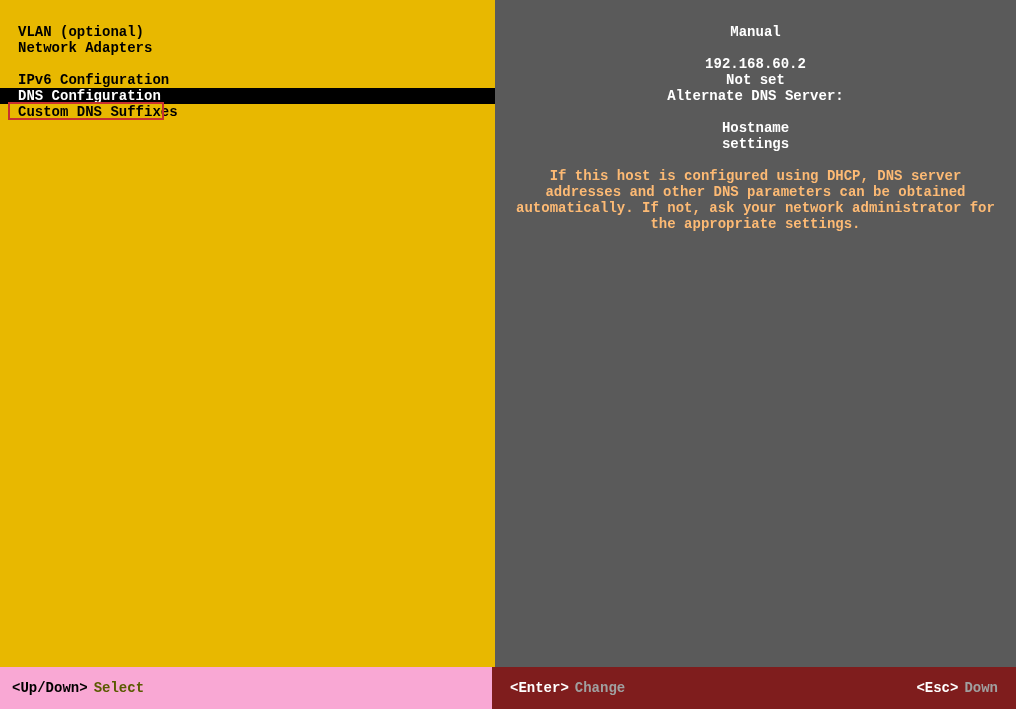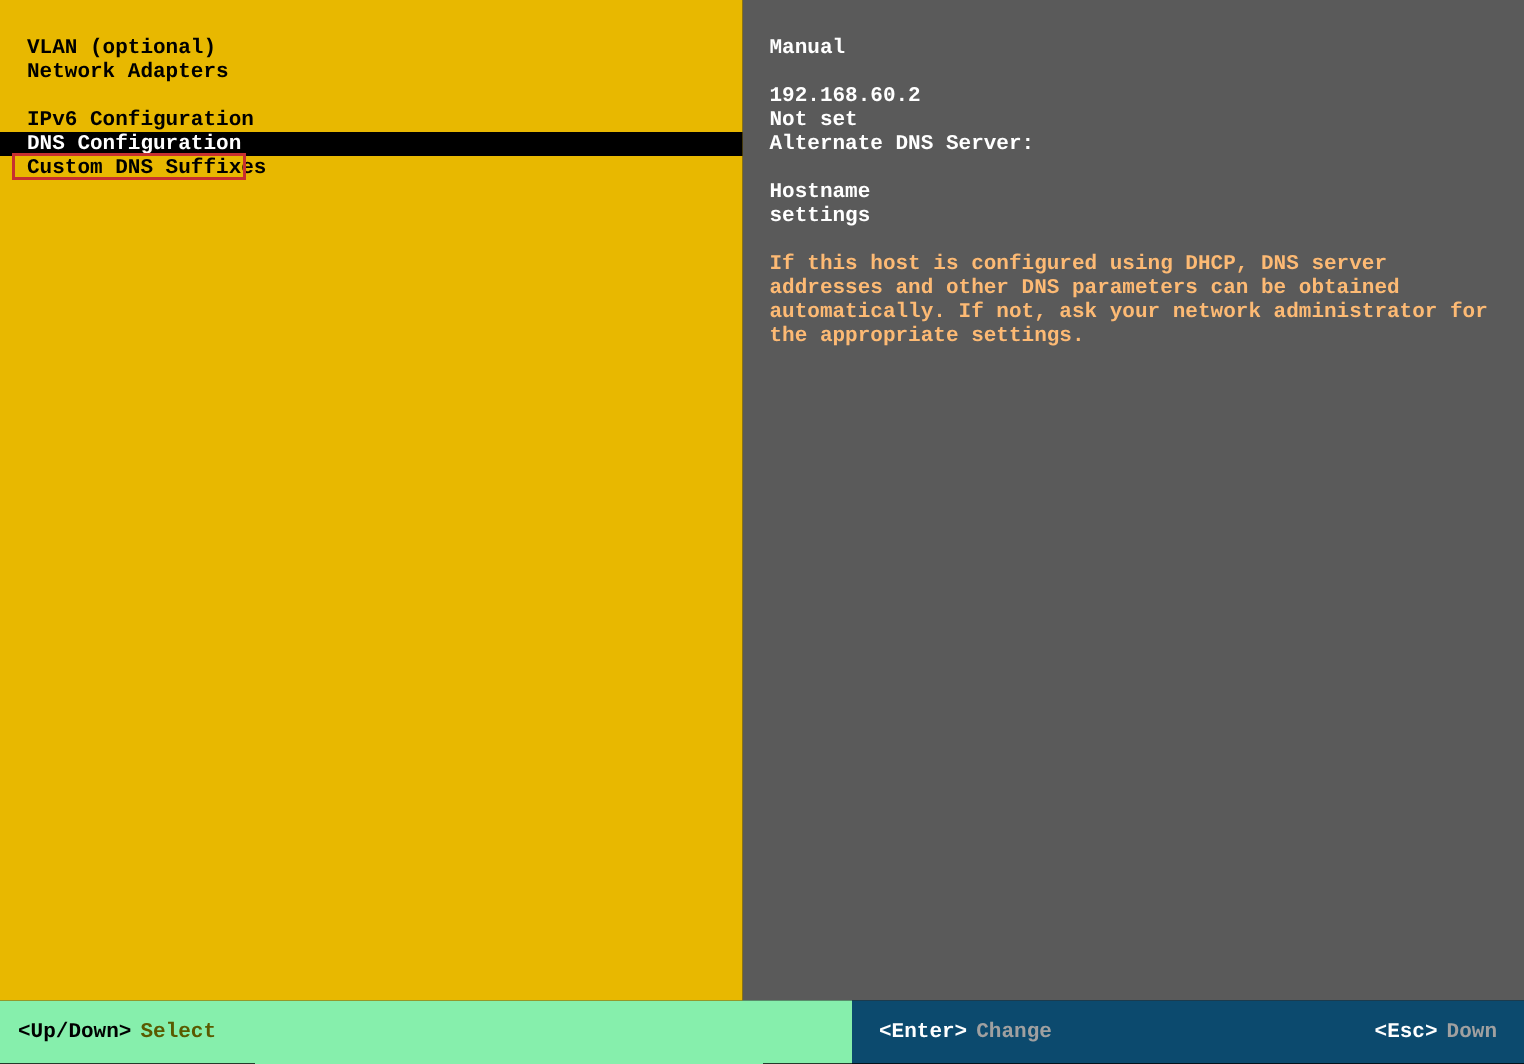--- a/index.html
+++ b/index.html
@@ -28,20 +28,21 @@
     background: #e8b800;
     color: #000;
     padding-top: 24px;
     position: relative;
   }
   .right-panel {
     flex: 1;
     background: #5a5a5a;
     color: #fff;
     padding: 24px 18px;
+    text-align: center;
   }
   .menu-group {
     margin-bottom: 16px;
   }
   .menu-item {
     padding: 0 0 0 18px;
     line-height: 16px;
     height: 16px;
     white-space: nowrap;
     cursor: pointer;
@@ -71,31 +72,31 @@
   .help-text {
     color: #fdba74;
     line-height: 16px;
   }
   .footer {
     display: flex;
     height: 42px;
     align-items: center;
   }
   .footer-left {
-    width: 568px;
-    background: #86efac;
+    width: 492px;
+    background: #f9a8d4;
     color: #000;
     padding-left: 12px;
     display: flex;
     align-items: center;
     height: 100%;
   }
   .footer-right {
     flex: 1;
-    background: #0c4a6e;
+    background: #7f1d1d;
     color: #fff;
     display: flex;
     align-items: center;
     height: 100%;
     padding: 0 18px;
     justify-content: space-between;
   }
   .key-hint {
     display: inline;
   }

